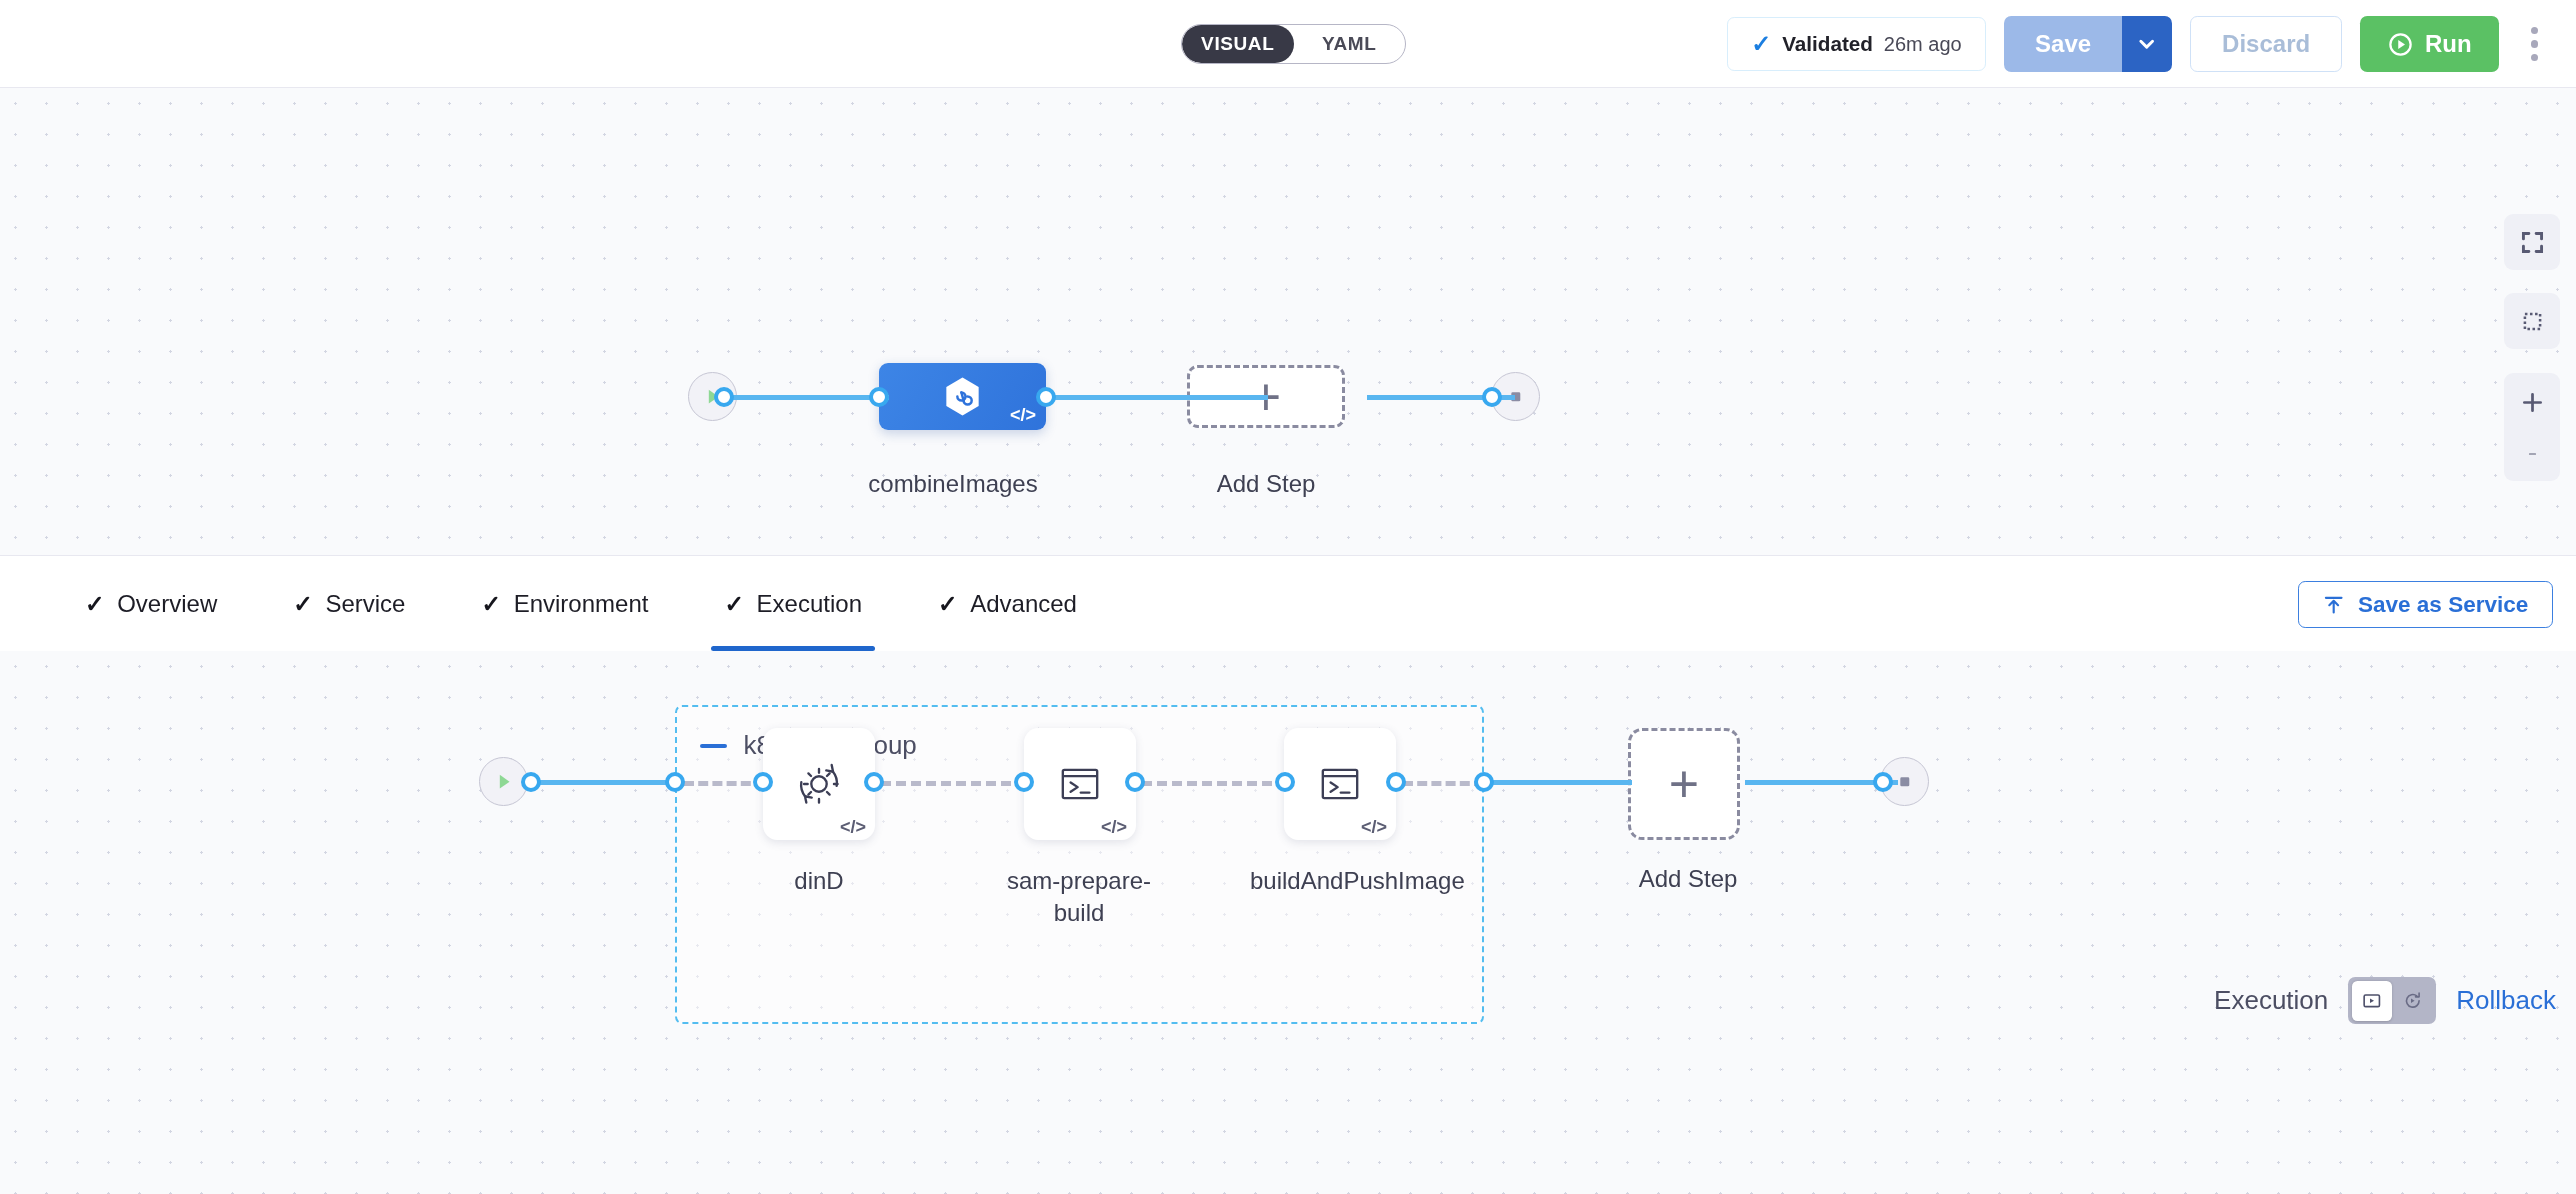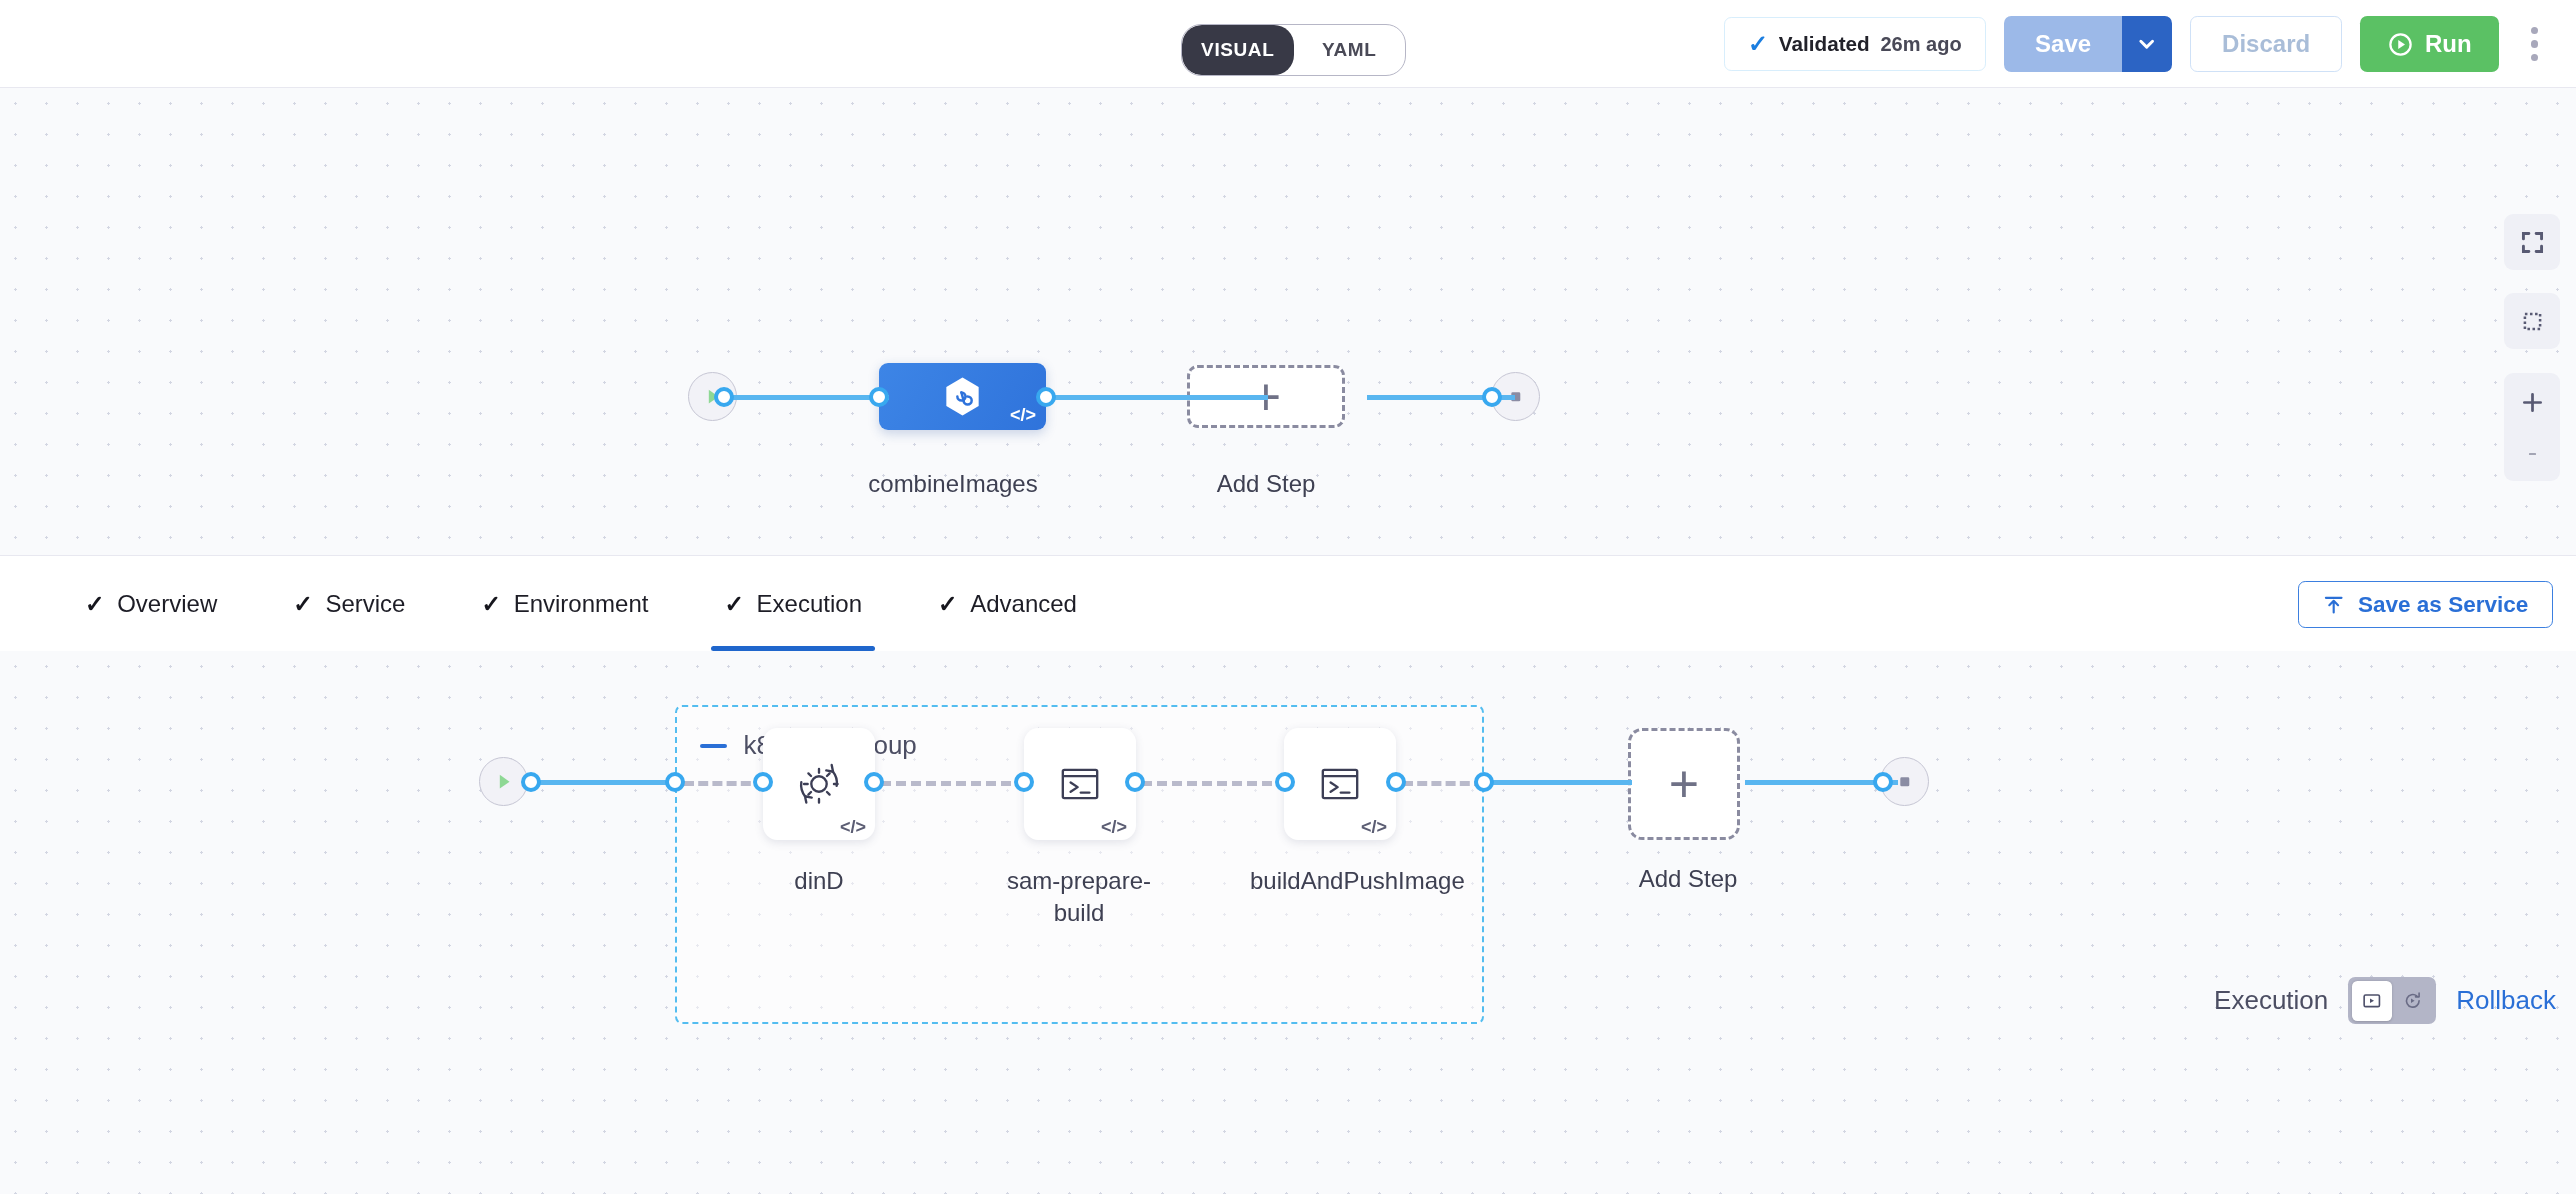--- a/index.html
+++ b/index.html
@@ -20,42 +20,42 @@
   }
   .topbar-left { display: flex; align-items: center; padding-left: 32px; gap: 20px; }
   .pipeline-icon { width: 41px; height: 41px; display: block; }
   .pipeline-title {
     font-size: 34px; font-weight: bold; color: #22222a; letter-spacing: -0.5px;
   }
   .edit-pencil { width: 29px; height: 29px; display: block; cursor: pointer; }
 
   .toggle-wrap {
     position: absolute; left: 1181px; top: 24px;
-    width: 225px; height: 52px;
+    width: 225px; height: 40px;
     border: 1.8px solid #b6b6c6; border-radius: 20px;
     background: #ffffff; display: flex; align-items: center; overflow: hidden;
   }
   .toggle-opt {
     flex: 1; height: 100%; display: flex; align-items: center; justify-content: center;
     font-size: 19px; font-weight: bold; letter-spacing: 0.6px; cursor: pointer;
   }
   .toggle-opt.active { background: #383946; color: #ffffff; border-radius: 20px; }
   .toggle-opt.inactive { color: #4a4a57; }
 
   .topbar-right {
     position: absolute; right: 23.4px; top: 0; height: 88px;
     display: flex; align-items: center; gap: 18px;
   }
   .validated-pill {
     height: 54px; padding: 0 23.4px; border: 1.8px solid #d8eefc; border-radius: 7.2px;
     background: #ffffff; display: flex; align-items: center; gap: 10.8px;
   }
   .validated-check { color: #1b7ee0; font-size: 24px; font-weight: bold; line-height: 1; }
   .validated-label { font-size: 20.7px; font-weight: bold; color: #22222a; }
-  .validated-time { font-size: 20px; color: #494957; font-weight: bold; }
+  .validated-time { font-size: 20px; color: #494957; }
 
   .save-group { display: flex; height: 56px; border-radius: 7.2px; overflow: hidden; }
   .save-btn {
     background: #9cb9e8; color: #ffffff; font-size: 24px; font-weight: bold;
     padding: 0 31px; display: flex; align-items: center; cursor: pointer;
   }
   .save-caret {
     background: #2c64c4; width: 50px; display: flex; align-items: center;
     justify-content: center; cursor: pointer;
   }

